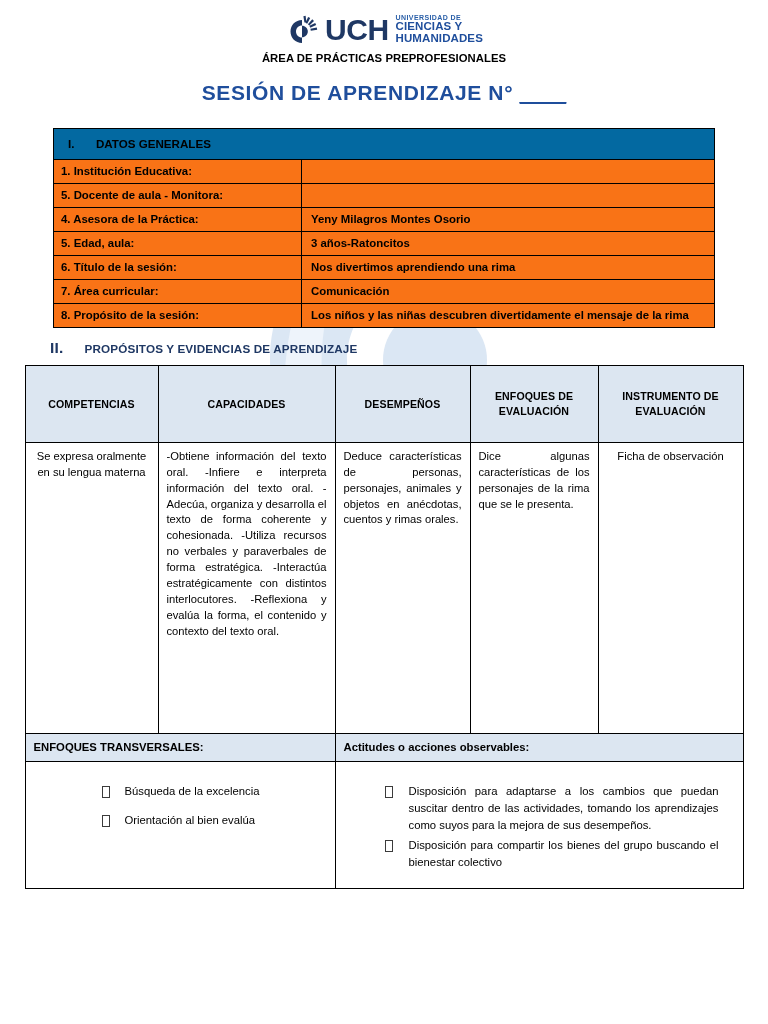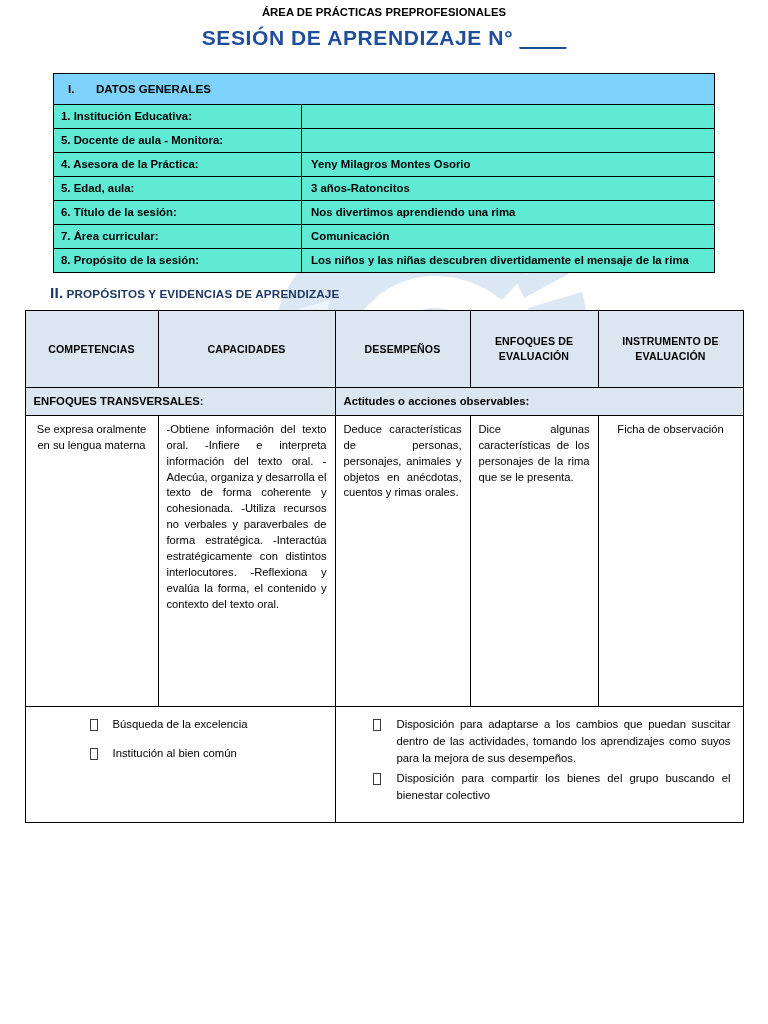--- a/index.html
+++ b/index.html
@@ -64,21 +64,21 @@
     text-align: center;
     font-size: 11.3px;
     font-weight: bold;
     line-height: 1.22;
     margin-top: 6px;
     letter-spacing: .05px;
   }
 
   .sesion-title {
     text-align: center;
-    margin-top: 6px;
+    margin-top: 15px;
     font-size: 21px;
     font-weight: bold;
     color: #1f4e9c;
     letter-spacing: .6px;
     font-family: "Liberation Sans", sans-serif;
   }
   .sesion-title .blank {
     text-decoration: underline;
     letter-spacing: 0;
   }
@@ -90,24 +90,24 @@
     width: 661px;
     margin: 23px auto 0 auto;
     table-layout: fixed;
   }
   #t1 td {
     border: 1.3px solid #000;
     font-size: 11.4px;
     padding: 3px 6px;
     height: 17px;
     vertical-align: middle;
-    background: #5eead4;
+    background: #f97316;
   }
   #t1 td.hdr {
-    background: #7dd3fc;
+    background: #0369a1;
     font-weight: bold;
     font-size: 11.6px;
     padding: 5px 6px 5px 14px;
     height: 20px;
   }
   #t1 td.hdr .rn { display:inline-block; width: 28px; }
   #t1 td.lbl {
     font-weight: bold;
     padding-left: 7px;
   }
@@ -137,21 +137,21 @@
     font-weight: bold;
     color: #1f3864;
     letter-spacing: .2px;
     margin-left: 7px;
   }
   .sec2 .txt {
     font-size: 11.7px;
     font-weight: bold;
     color: #1f3864;
     letter-spacing: .15px;
-    margin-left: 3px;
+    margin-left: 21px;
   }
 
   
   #t2 {
     width: 718px;
     margin: 8px auto 0 auto;
     table-layout: fixed;
   }
   #t2 td {
     border: 1.3px solid #000;
@@ -181,21 +181,21 @@
     background: #dce6f1;
     font-weight: bold;
     font-size: 11.3px;
     vertical-align: middle;
     height: 19px;
     padding: 4px 8px;
   }
   #t2 td.enf-cell { height: 100px; padding-top: 9px; }
 
   ul.bullets {
-    margin: 0;
+    margin: 12px;
     padding: 0;
     list-style: none;
   }
   ul.bullets li {
     display: flex;
     align-items: flex-start;
     margin-bottom: 13px;
     font-size: 11.3px;
     line-height: 1.5;
   }
@@ -236,20 +236,40 @@
     <path d="M150 330 C185 470 295 560 430 575 L430 660 L150 660 Z" opacity="0.55"></path>
     <path d="M210 300 C250 440 330 520 455 545 L455 620 C300 600 195 480 165 330 Z" opacity="0.5"></path>
   </g>
   <g fill="#eef4fb">
     <path d="M180 150 C150 260 200 400 330 470 L290 520 C160 450 110 290 145 160 Z"></path>
   </g>
 </svg>
 
 <div id="page">
 
+  <div class="logo-wrap">
+    <svg class="logo-mark" width="36" height="33" viewBox="0 0 36 33">
+      <g fill="#1f3864">
+        <path d="M17 7 C10.5 7 5.5 12 5.5 18.5 C5.5 25 10.5 30 17 30 L17 24.5 C13.6 24.5 11 21.9 11 18.5 C11 15.1 13.6 12.5 17 12.5 Z"></path>
+        <path d="M17 12.8 C20.2 12.8 22.8 15.4 22.8 18.5 C22.8 21.7 20.2 24.3 17 24.3 Z"></path>
+        <path d="M18.4 3.2 L20.6 2.8 L21.4 9.3 L19.4 9.6 Z"></path>
+        <path d="M23.1 3.9 L25.2 4.9 L22.2 10.7 L20.4 9.8 Z"></path>
+        <path d="M27.3 6.2 L29 7.9 L24.3 12.6 L22.9 11.2 Z"></path>
+        <path d="M30.2 9.9 L31.2 12 L25.3 14.7 L24.4 12.8 Z"></path>
+        <path d="M31.8 14.5 L32.2 16.8 L25.8 17.8 L25.4 15.8 Z"></path>
+        <path d="M14.8 15.5 C15.6 15.9 16.1 16.8 16.1 17.8 L13.2 18.2 C13.1 17 13.7 16 14.8 15.5 Z" fill="#ffffff"></path>
+      </g>
+    </svg>
+    <div class="logo-uch">UCH</div>
+    <div class="logo-text">
+      <div class="l1">UNIVERSIDAD DE</div>
+      <div class="l2">CIENCIAS Y</div>
+      <div class="l3">HUMANIDADES</div>
+    </div>
+  </div>
 
   <div class="facultad">
     <div>ÁREA DE PRÁCTICAS PREPROFESIONALES</div>
   </div>
 
   <div class="sesion-title">
     <span>SESIÓN DE APRENDIZAJE N°</span>
     <span class="blank">____</span>
   </div>
 
@@ -313,42 +333,42 @@
       <tr>
         <th>COMPETENCIAS</th>
         <th>CAPACIDADES</th>
         <th>DESEMPEÑOS</th>
         <th>ENFOQUES DE EVALUACIÓN</th>
         <th>INSTRUMENTO DE EVALUACIÓN</th>
       </tr>
     </thead>
     <tbody>
       <tr>
-        <td class="subhdr" colspan="2">ENFOQUES TRANSVERSALES:</td>
-        <td class="subhdr" colspan="3">Actitudes o acciones observables:</td>
-      </tr>
-
-      <tr>
         <td class="ctr body-tall">Se expresa oralmente en su lengua materna</td>
         <td class="just body-tall">-Obtiene información del texto oral. -Infiere e interpreta información del texto oral. -Adecúa, organiza y desarrolla el texto de forma coherente y cohesionada. -Utiliza recursos no verbales y paraverbales de forma estratégica. -Interactúa estratégicamente con distintos interlocutores. -Reflexiona y evalúa la forma, el contenido y contexto del texto oral.</td>
         <td class="just body-tall">Deduce características de personas, personajes, animales y objetos en anécdotas, cuentos y rimas orales.</td>
         <td class="just body-tall">Dice algunas características de los personajes de la rima que se le presenta.</td>
         <td class="ctr body-tall">Ficha de observación</td>
+      </tr>
+
+      <tr>
+        <td class="subhdr" colspan="2">ENFOQUES TRANSVERSALES:</td>
+        <td class="subhdr" colspan="3">Actitudes o acciones observables:</td>
       </tr>
 
       <tr>
         <td class="enf-cell" colspan="2">
           <ul class="bullets left">
             <li>
               <span class="box"></span>
               <span class="bt">Búsqueda de la excelencia</span>
             </li>
             <li>
               <span class="box"></span>
-              <span class="bt">Institución al bien común</span>
+              <span class="bt">Orientación al bien evalúa</span>
             </li>
           </ul>
         </td>
         <td class="enf-cell" colspan="3">
           <ul class="bullets right">
             <li>
               <span class="box"></span>
               <span class="bt">Disposición para adaptarse a los cambios que puedan suscitar dentro de las actividades, tomando los aprendizajes como suyos para la mejora de sus desempeños.</span>
             </li>
             <li>

